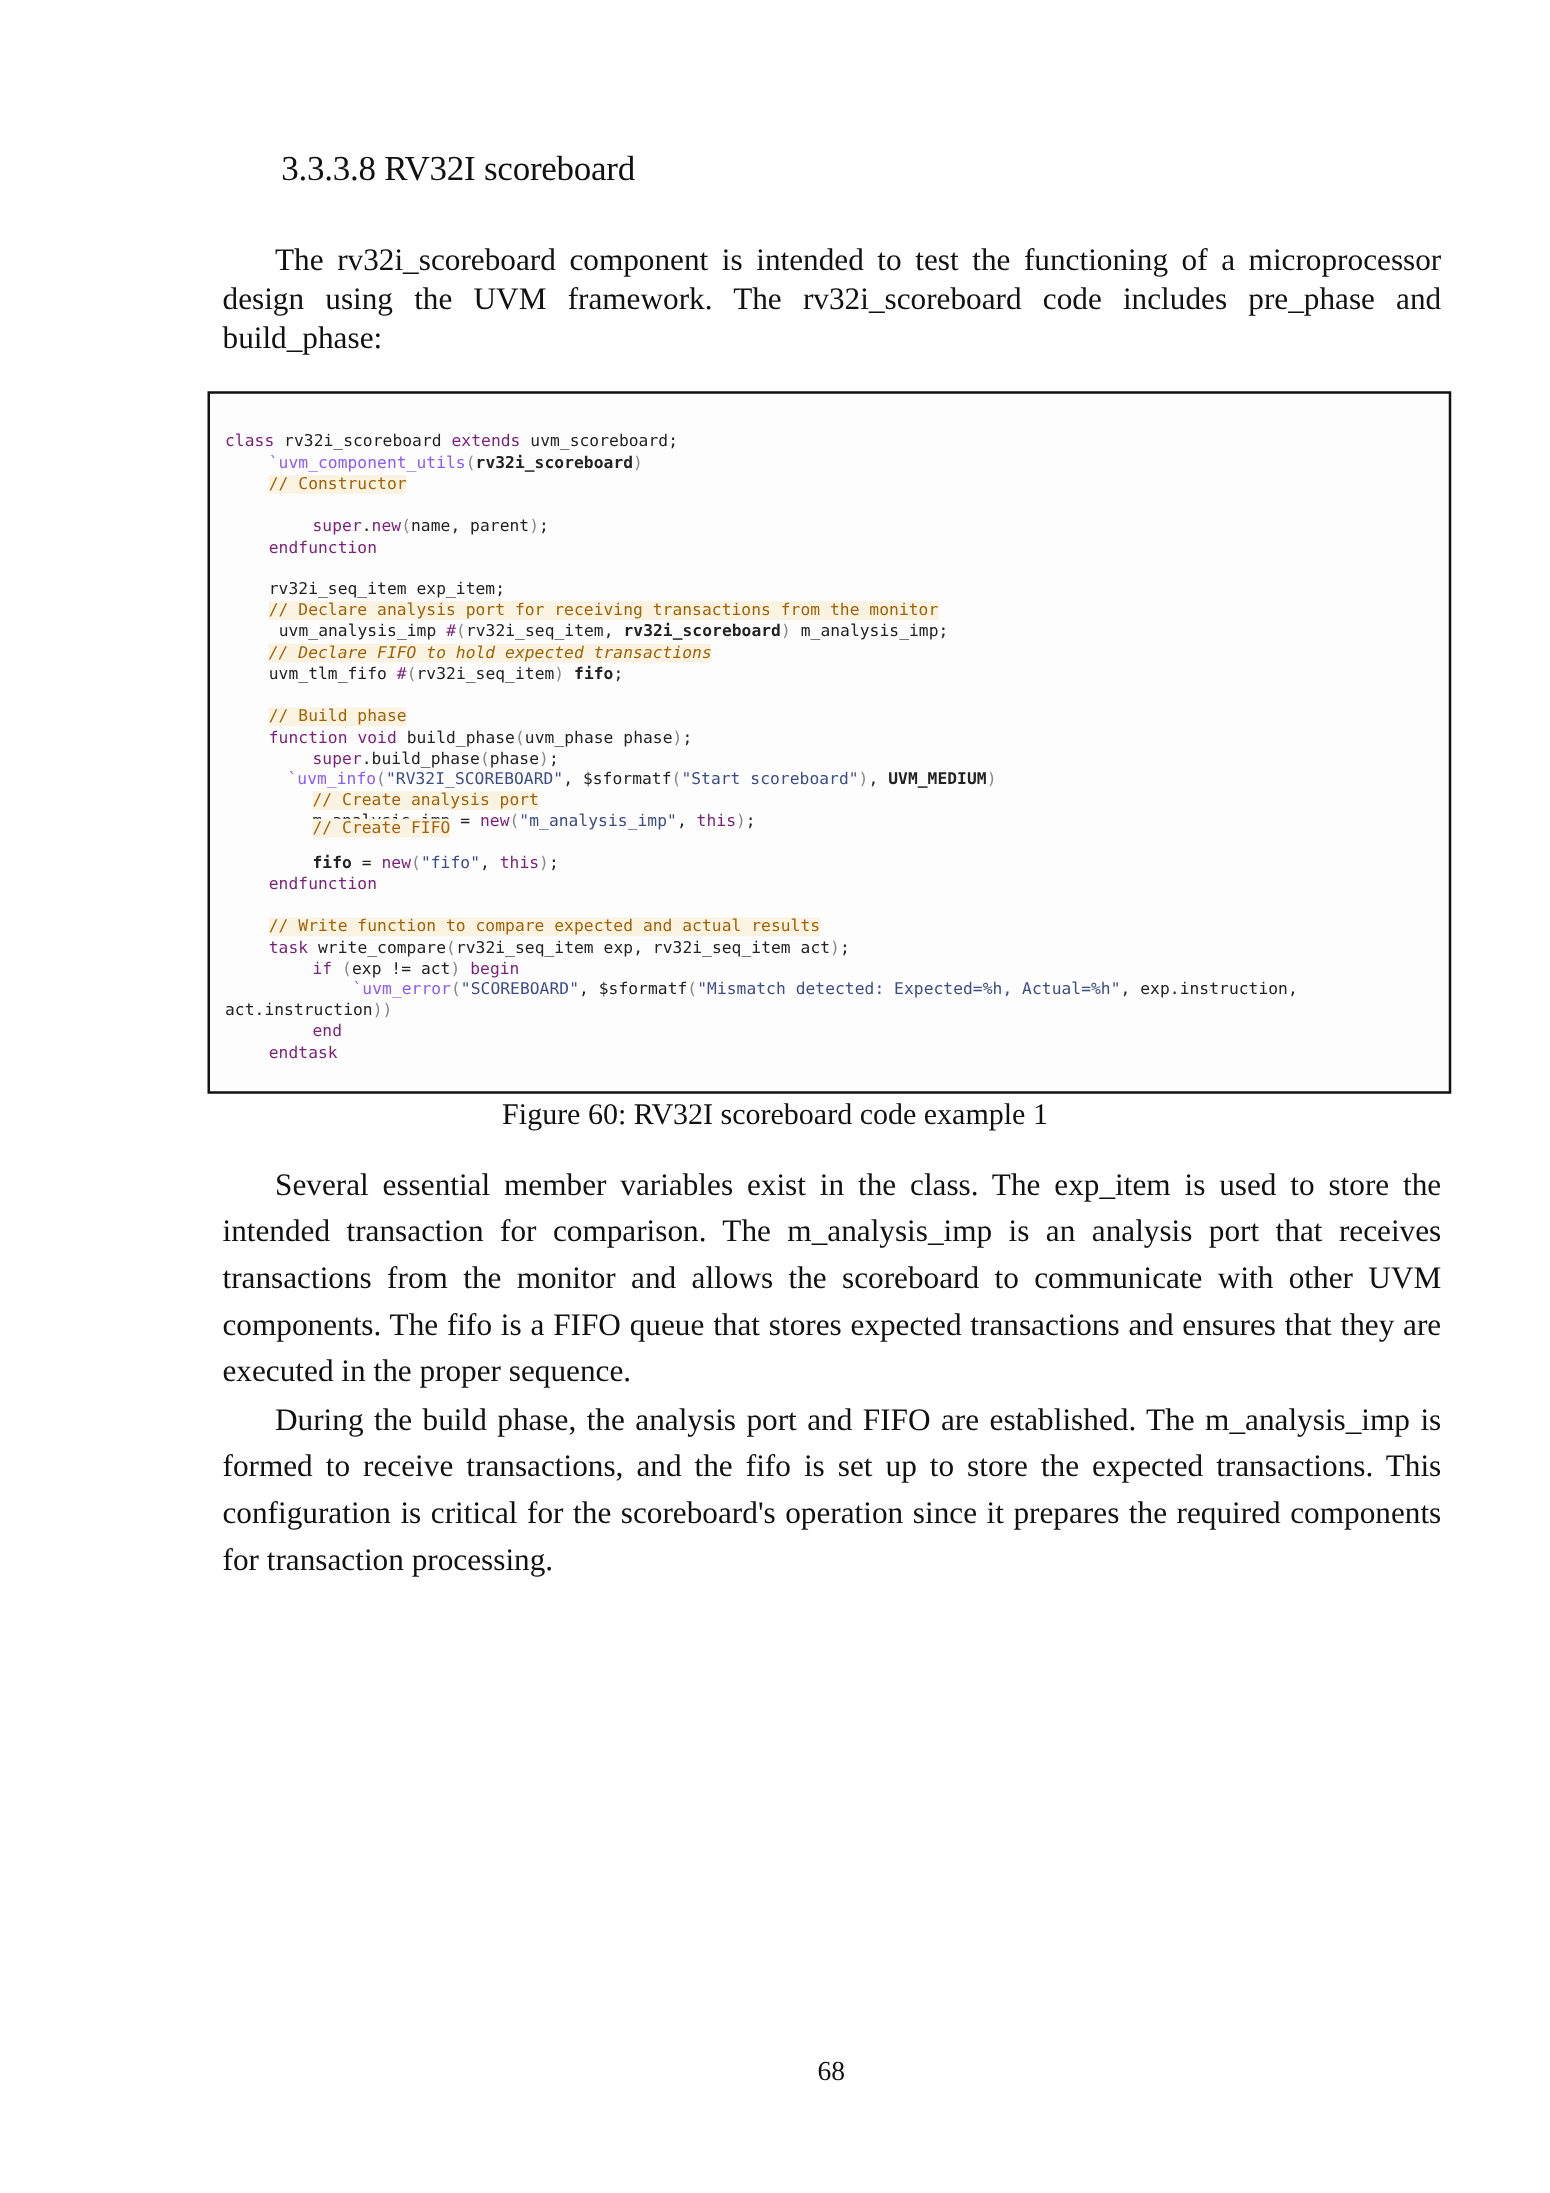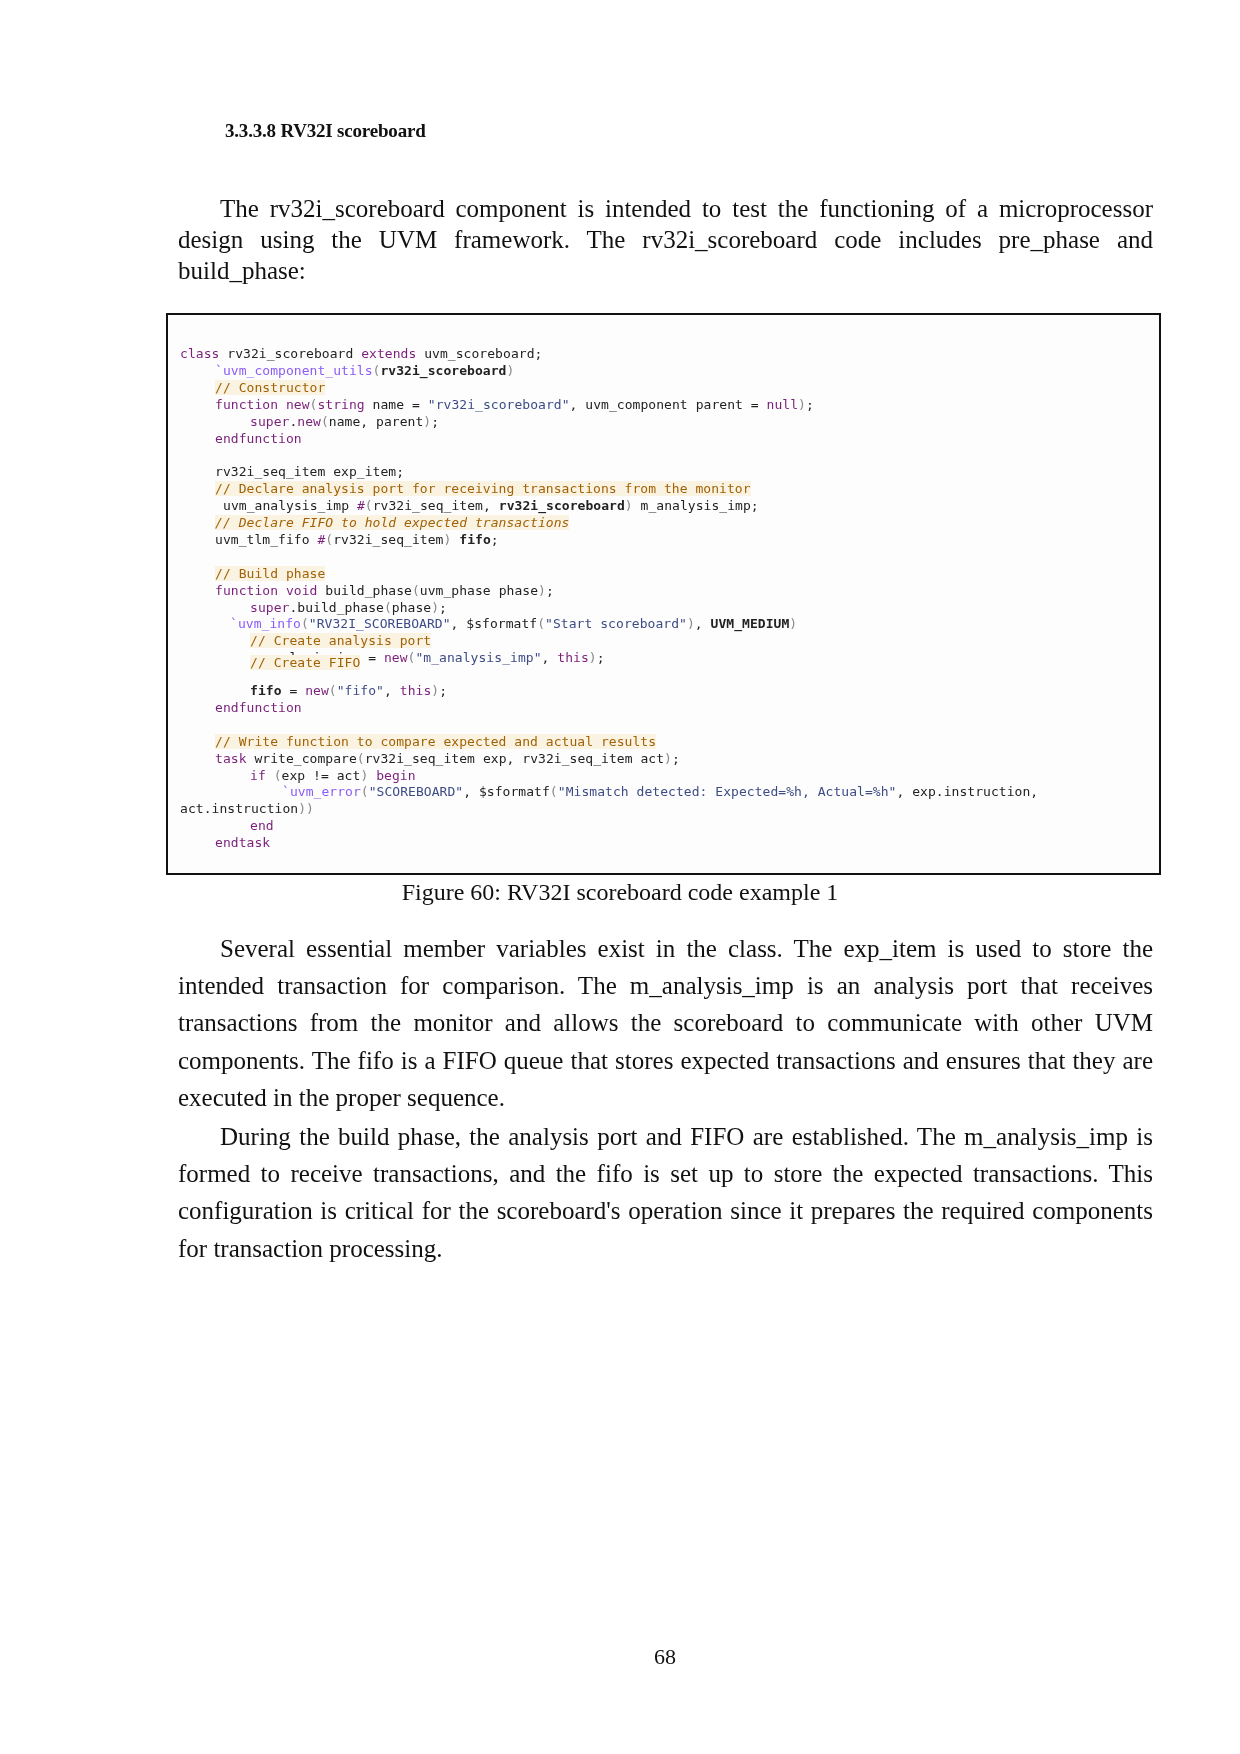--- a/index.html
+++ b/index.html
@@ -1,18 +1,18 @@
 <!DOCTYPE html>
 <html><head>
 <meta charset="utf-8">
 <style>
   html, body { margin: 0; padding: 0; background: #ffffff; }
   body { width: 1240px; height: 1754px; position: relative; overflow: hidden; }
   .serif { font-family: "Liberation Serif", "DejaVu Serif", serif; color: #111; }
-  .heading { position: absolute; left: 225px; top: 120px; font-size: 19px; font-weight: bold; letter-spacing: -0.2px; }
+  .heading { position: absolute; left: 225px; top: 120px; font-size: 28px; font-weight: normal; letter-spacing: -0.2px; }
   .para { position: absolute; left: 178px; width: 975px; font-size: 25px; line-height: 31px; text-align: justify; text-align-last: left; }
   .para .indent { display: inline-block; width: 42px; }
   .para2 { line-height: 37.2px; }
   .code-box {
     position: absolute; left: 166px; top: 313px; width: 995px; height: 562px;
     border: 2px solid #111; box-sizing: border-box; background: #fdfdfd;
   }
   .code-line {
     position: absolute; white-space: pre; font-family: "DejaVu Sans Mono", "Liberation Mono", monospace;
     font-size: 13px; line-height: 16px; color: #222; letter-spacing: 0.05px;
@@ -36,21 +36,20 @@
 </div>
 
 <div class="code-box">
 
   <div class="code-line" style="left:12px; top:31px;"><span class="kw">class</span> <span>rv32i_scoreboard</span> <span class="kw">extends</span> <span>uvm_scoreboard;</span></div>
 
   <div class="code-line" style="left:47px; top:48px;"><span class="mac">`uvm_component_utils</span><span class="pn">(</span><span class="bd">rv32i_scoreboard</span><span class="pn">)</span></div>
 
   <div class="code-line" style="left:47px; top:65px;"><span class="cm">// Constructor</span></div>
 
-  <div class="code-line" style="left:47px; top:82px;"><span class="kw">function</span> <span class="kw">new</span><span class="pn">(</span><span class="kw">string</span> <span>name</span> <span>=</span> <span class="str">"rv32i_scoreboard"</span>, <span>uvm_component</span> <span>parent</span> <span>=</span> <span class="kw">null</span><span class="pn">)</span>;</div>
 
   <div class="code-line" style="left:82px; top:99px;"><span class="kw">super</span>.<span class="kw">new</span><span class="pn">(</span><span>name</span>, <span>parent</span><span class="pn">)</span>;</div>
 
   <div class="code-line kw" style="left:47px; top:116px;">endfunction</div>
 
   <div class="code-line" style="left:47px; top:149px;">rv32i_seq_item exp_item;</div>
 
   <div class="code-line" style="left:47px; top:166px;"><span class="cm">// Declare analysis port for receiving transactions from the monitor</span></div>
 
   <div class="code-line" style="left:55px; top:183px;"><span>uvm_analysis_imp</span> <span class="kw">#</span><span class="pn">(</span><span>rv32i_seq_item</span>, <span class="bd">rv32i_scoreboard</span><span class="pn">)</span> <span>m_analysis_imp</span>;</div>

